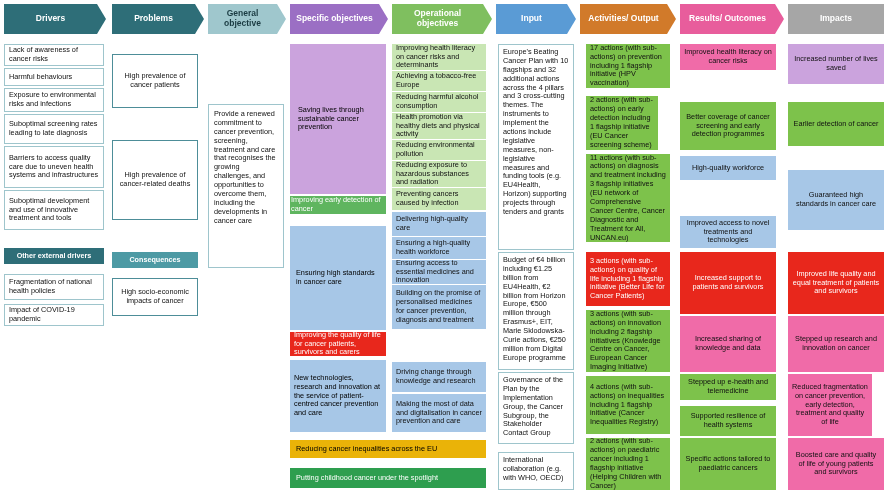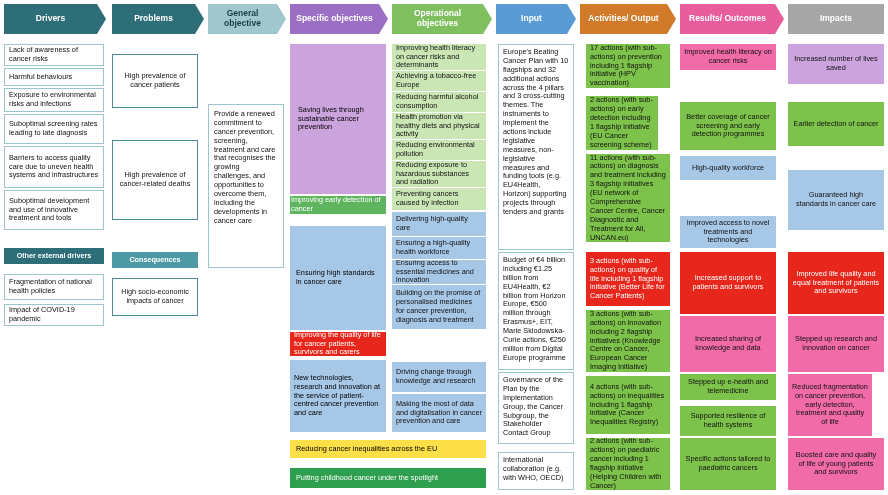--- a/index.html
+++ b/index.html
@@ -168,21 +168,21 @@
   </div>
   <div class="box ctr" style="left:290px; top:226px; width:96px; height:104px; background:#a7c7e7; color:#000; justify-content:flex-start; padding-left:6px;">
     <span>Ensuring high standards in cancer care</span>
   </div>
   <div class="box ctr" style="left:290px; top:332px; width:96px; height:24px; background:#e8271c; color:#fff; justify-content:flex-start; ">
     <span>Improving the quality of life for cancer patients, survivors and carers</span>
   </div>
   <div class="box ctr" style="left:290px; top:360px; width:96px; height:72px; background:#a7c7e7; color:#000; justify-content:flex-start; padding-left:4px;">
     <span>New technologies, research and innovation at the service of patient-centred cancer prevention and care</span>
   </div>
-  <div class="box ctr" style="left:290px; top:440px; width:196px; height:18px; background:#fde047; color:#000; justify-content:flex-start; padding-left:6px;">
+  <div class="box ctr" style="left:290px; top:440px; width:196px; height:18px; background:#eab308; color:#000; justify-content:flex-start; padding-left:6px;">
     <span>Reducing cancer inequalities across the EU</span>
   </div>
   <div class="box ctr" style="left:290px; top:468px; width:196px; height:20px; background:#2e9e4f; color:#fff; justify-content:flex-start; padding-left:6px;">
     <span>Putting childhood cancer under the spotlight</span>
   </div>
 
   <div class="box ctr" style="left:392px; top:44px; width:94px; height:26px; background:#c9e6b4; color:#111;">
     <span>Improving health literacy on cancer risks and determinants</span>
   </div>
   <div class="box ctr" style="left:392px; top:71px; width:94px; height:20px; background:#c9e6b4; color:#111;">

